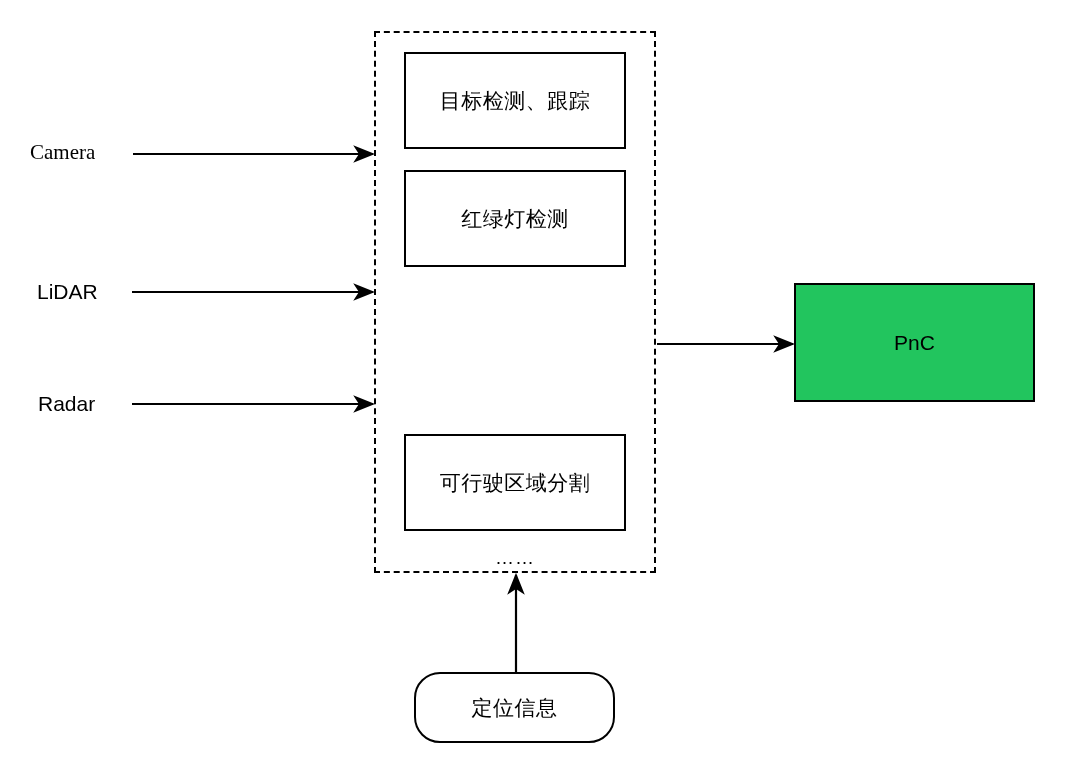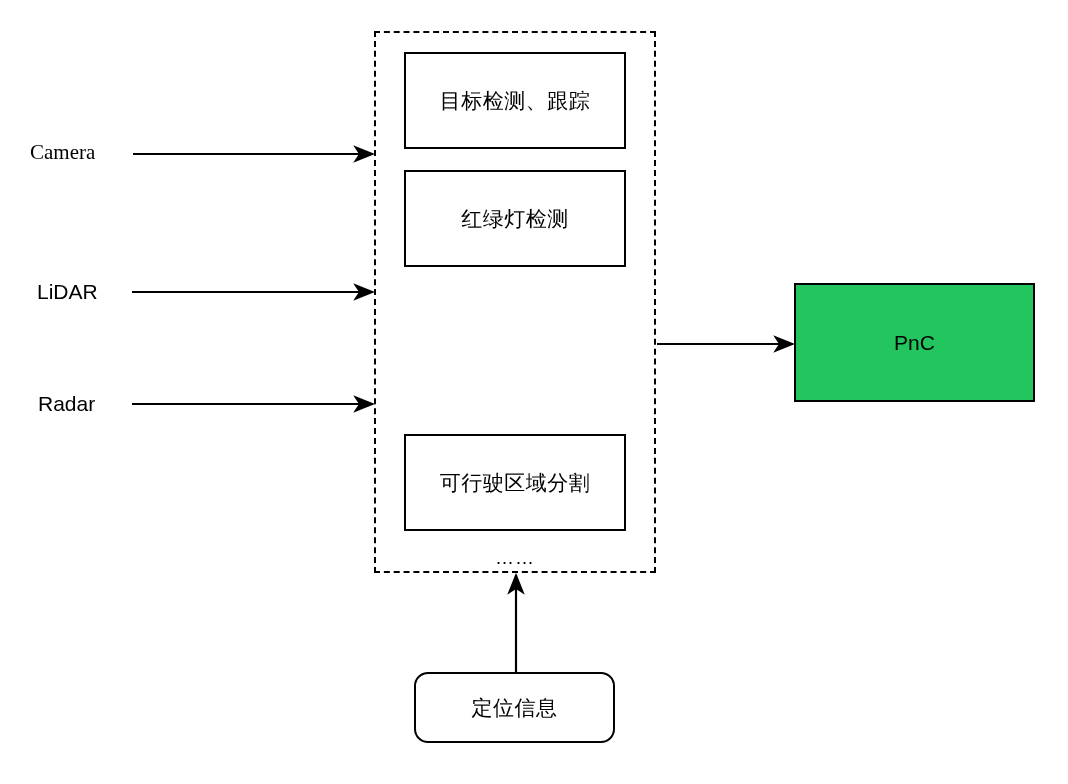--- a/index.html
+++ b/index.html
@@ -95,21 +95,21 @@
     color: #000000;
     white-space: nowrap;
   }
   .loc-box {
     position: absolute;
     left: 414px;
     top: 672px;
     width: 201px;
     height: 71px;
     border: 2.5px solid #000000;
-    border-radius: 14px;
+    border-radius: 26px;
     box-sizing: border-box;
     background: #ffffff;
     display: flex;
     align-items: center;
     justify-content: center;
   }
   .loc-box span {
     font-size: 21px;
     color: #000000;
     letter-spacing: 0.5px;

